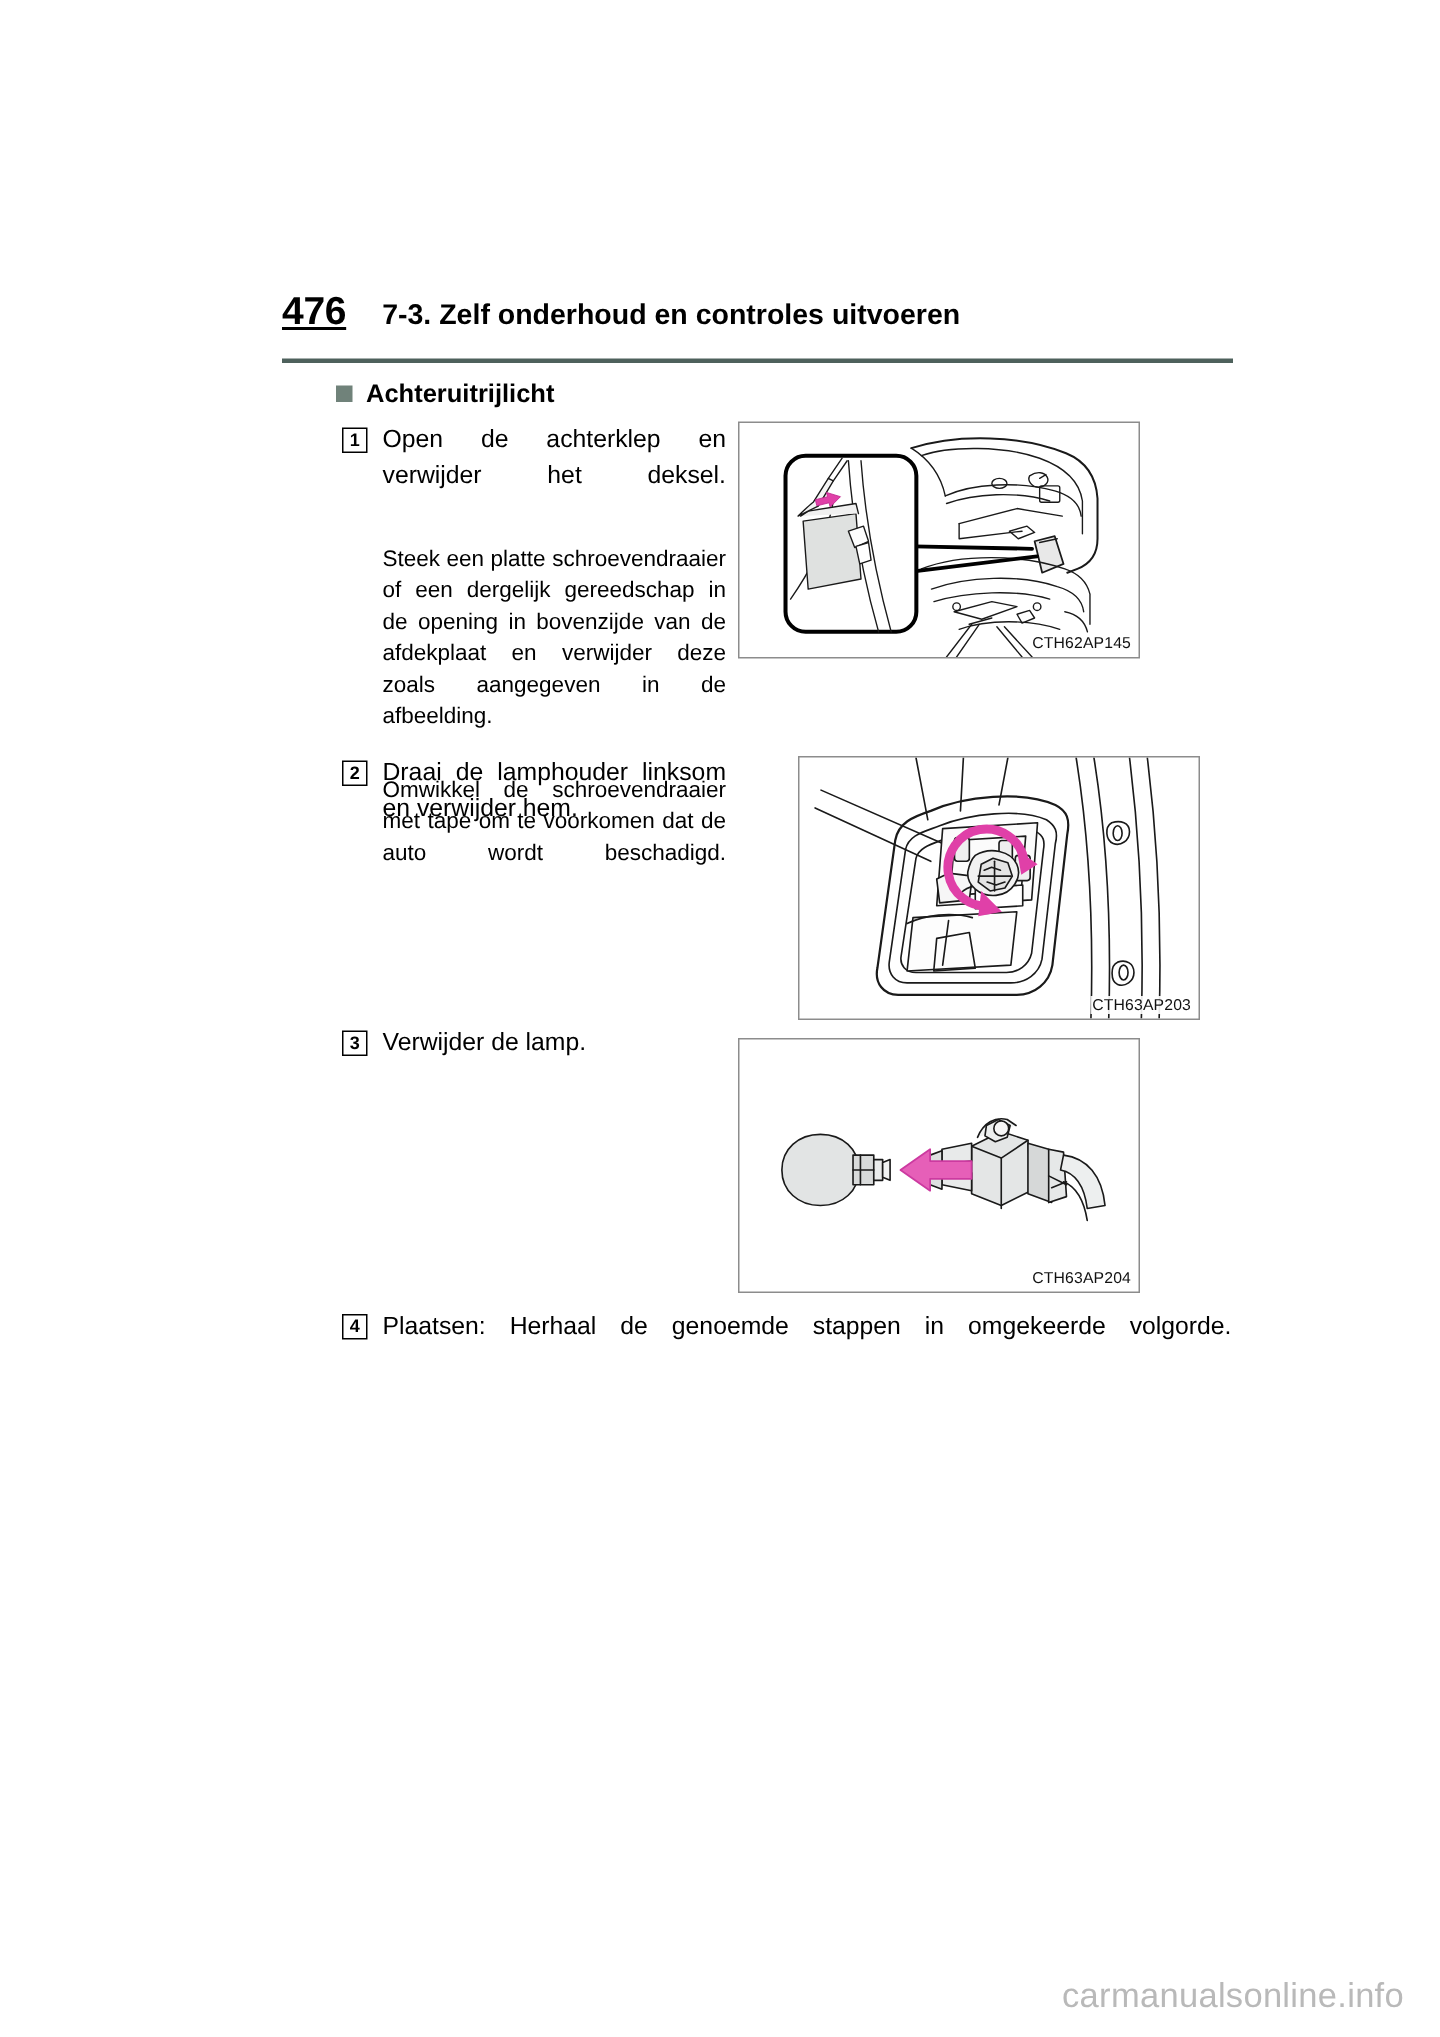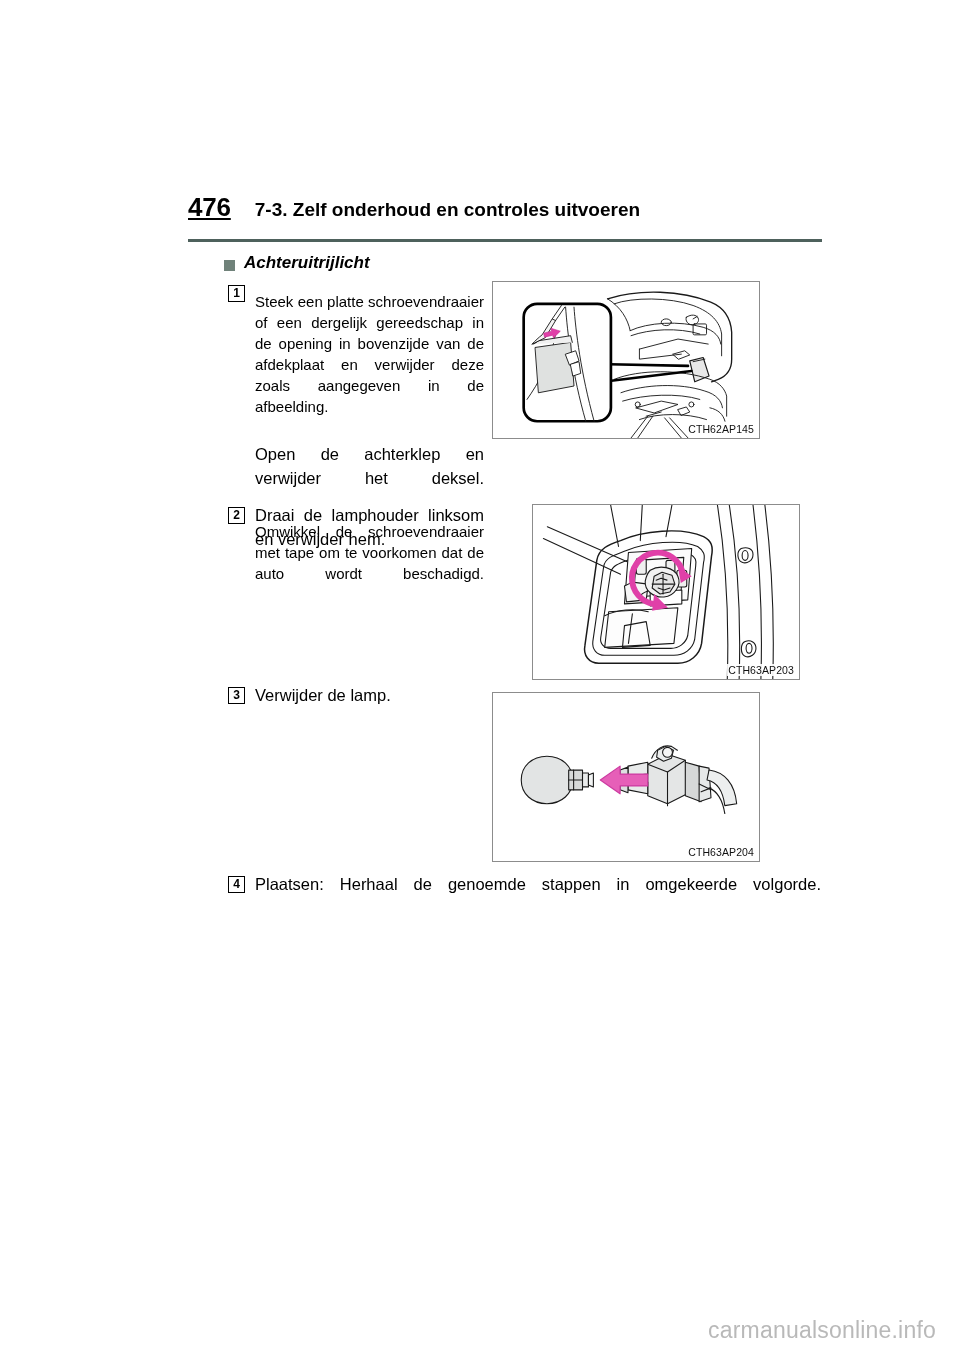--- a/index.html
+++ b/index.html
@@ -53,22 +53,21 @@
     height: 3px;
     background: #4e615c;
   }
 
   
   .section-heading {
     position: absolute;
     left: 224px;
     top: 254px;
     display: flex;
-    align-items: flex-end;
-    font-style: italic;
+    align-items: center;
   }
   .section-bullet {
     width: 11px;
     height: 11px;
     background: #70827a;
     margin-right: 9px;
     flex: 0 0 auto;
   }
   .section-heading-text {
     font-size: 17px;
@@ -157,22 +156,22 @@
   </div>
   <div class="header-rule"></div>
 
   <div class="section-heading">
     <span class="section-bullet"></span>
     <span class="section-heading-text">Achteruitrijlicht</span>
   </div>
 
   <div class="step-num" style="left:228px; top:285px;">1</div>
   <div class="step-text" style="left:255px; top:282px; width:229px;">
+    <p class="just">Open de achterklep en verwijder het deksel.</p>
     <p class="just" style="font-size:15px; line-height:21px; margin-top:9px;">Steek een platte schroevendraaier of een dergelijk gereedschap in de opening in bovenzijde van de afdekplaat en verwijder deze zoals aangegeven in de afbeelding.</p>
-    <p class="just">Open de achterklep en verwijder het deksel.</p>
     <p class="just" style="font-size:15px; line-height:21px; margin-top:7px;">Omwikkel de schroevendraaier met tape om te voorkomen dat de auto wordt beschadigd.</p>
   </div>
 
   <div class="figure" style="left:492px; top:281px; width:268px; height:158px;">
     <svg viewBox="0 0 268 186" xmlns="http://www.w3.org/2000/svg">
       <g fill="none" stroke="#1a1a1a" stroke-width="1.1" stroke-linejoin="round" stroke-linecap="round">
 
         <path d="M112 20 C150 8 200 10 235 24 C252 31 259 44 260 60 L260 92 C260 104 254 112 244 116
                  L236 119" stroke-width="1.6"></path>
         <path d="M112 20 C128 30 136 44 139 58"></path>

